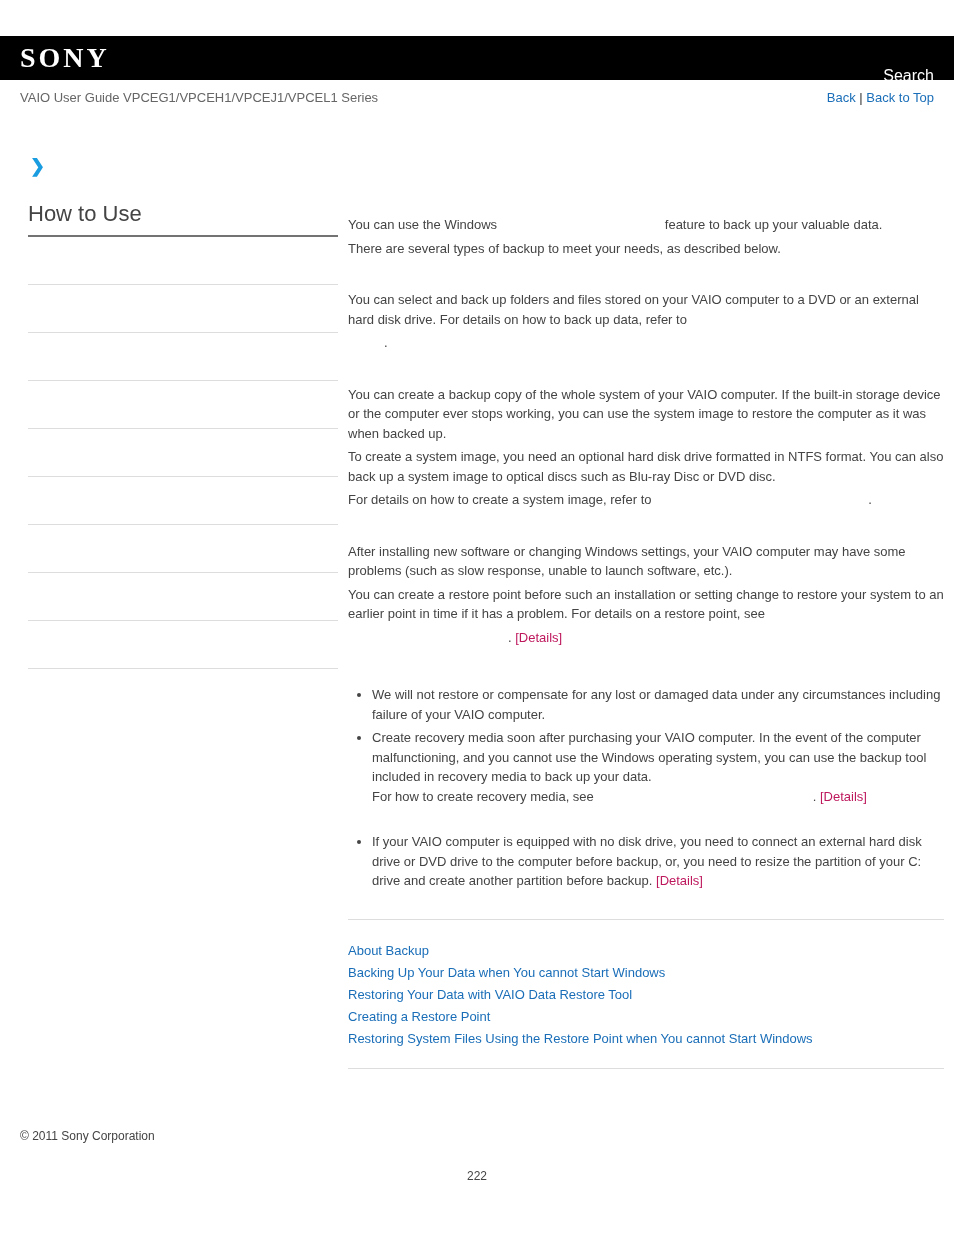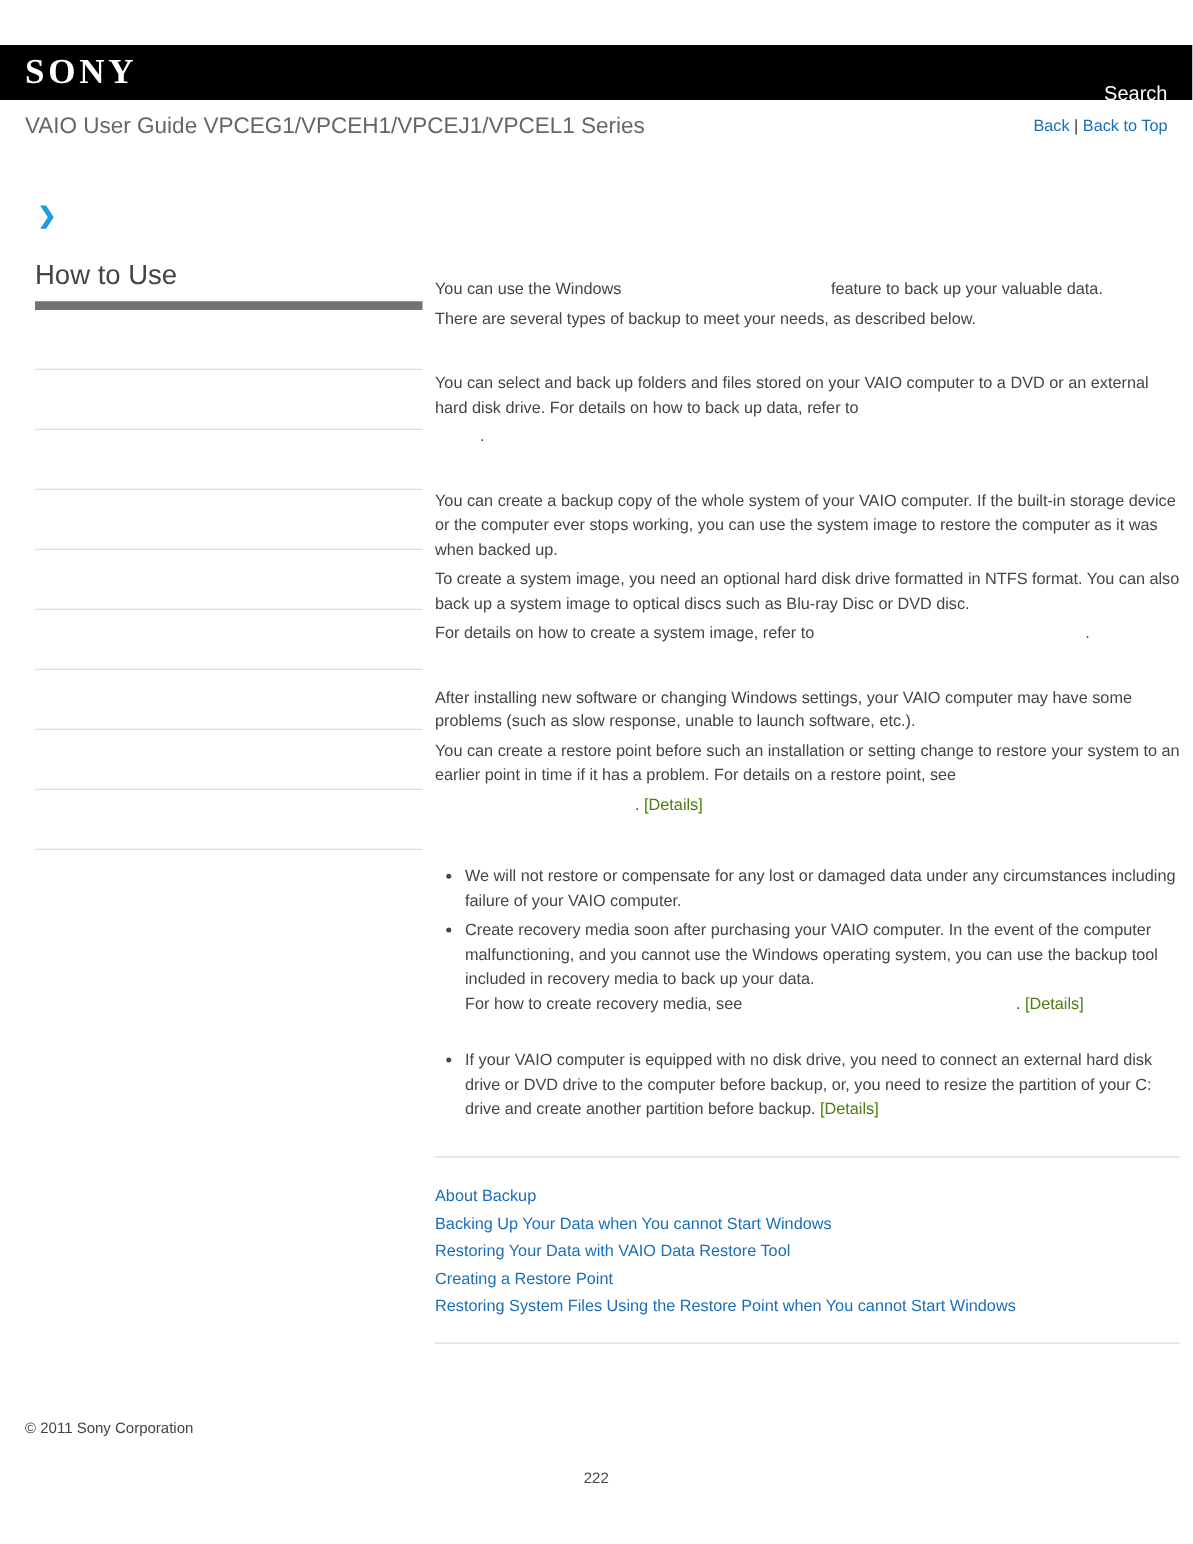--- a/index.html
+++ b/index.html
@@ -1,34 +1,34 @@
 <!DOCTYPE html>
 <html><head>
   <meta charset="utf-8">
   <style>
     * { box-sizing: border-box; margin: 0; padding: 0; }
     body { font-family: Arial, Helvetica, sans-serif; font-size: 13px; color: #333; background: #fff; width: 954px; }
     .topbar { background: #000; color: #fff; height: 44px; display: flex; align-items: center; justify-content: space-between; padding: 0 20px; margin-top: 36px; }
     .sony-logo { font-family: Georgia, 'Times New Roman', serif; font-weight: bold; font-size: 28px; letter-spacing: 3px; }
     .search-link { color: #fff; text-decoration: none; font-size: 16px; margin-top: 35px; }
     .subbar { display: flex; justify-content: space-between; align-items: center; padding: 10px 20px; margin-bottom: 40px; }
-    .guide-title { color: #666; font-size: 18px; }
+    .guide-title { color: #666; font-size: 13px; }
     .nav-links { color: #1a6eb8; font-size: 13px; }
     .nav-links a { color: #1a6eb8; text-decoration: none; }
     .nav-sep { color: #333; }
     .content { display: flex; padding: 0 10px 0 28px; }
     .sidebar { width: 310px; flex-shrink: 0; }
     .chevron-icon { color: #1a9de0; font-size: 18px; font-weight: bold; margin-bottom: 24px; margin-left: 2px; }
-    .sidebar h2 { font-size: 22px; font-weight: normal; color: #444; border-bottom: 7px solid #737373; padding-bottom: 8px; margin-bottom: 0; }
+    .sidebar h2 { font-size: 22px; font-weight: normal; color: #444; border-bottom: 2px solid #737373; padding-bottom: 8px; margin-bottom: 0; }
     .sidebar-item { border-bottom: 1px solid #ddd; height: 48px; }
     .main { flex: 1; padding-left: 10px; padding-top: 60px; line-height: 1.5; color: #444; }
     .main p { margin-bottom: 4px; }
     .section-gap { height: 28px; }
     .small-gap { height: 14px; }
-    .details-link { color: #4d7c0f; text-decoration: none; }
+    .details-link { color: #be185d; text-decoration: none; }
     .main ul { list-style: disc; padding-left: 24px; margin: 6px 0; }
     .main ul li { margin-bottom: 4px; }
     .hr-line { border: none; border-top: 1px solid #ddd; margin: 28px 0 20px 0; }
     .related-list a { display: block; color: #1a6eb8; text-decoration: none; line-height: 1.7; }
     .footer { padding: 40px 20px 20px 20px; color: #444; font-size: 12px; }
     .page-num { text-align: center; font-size: 12px; color: #444; margin-top: 26px; }
   </style>
 </head>
 <body>
 

